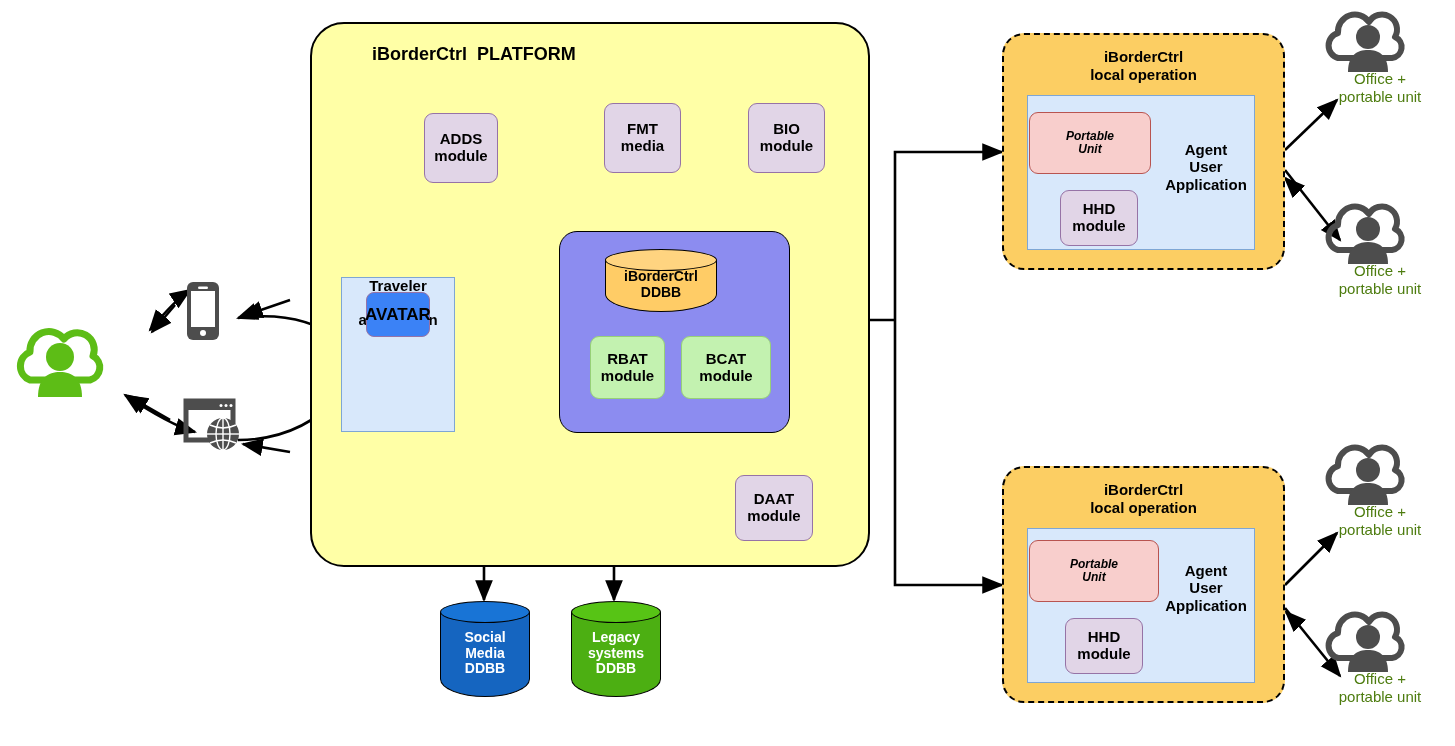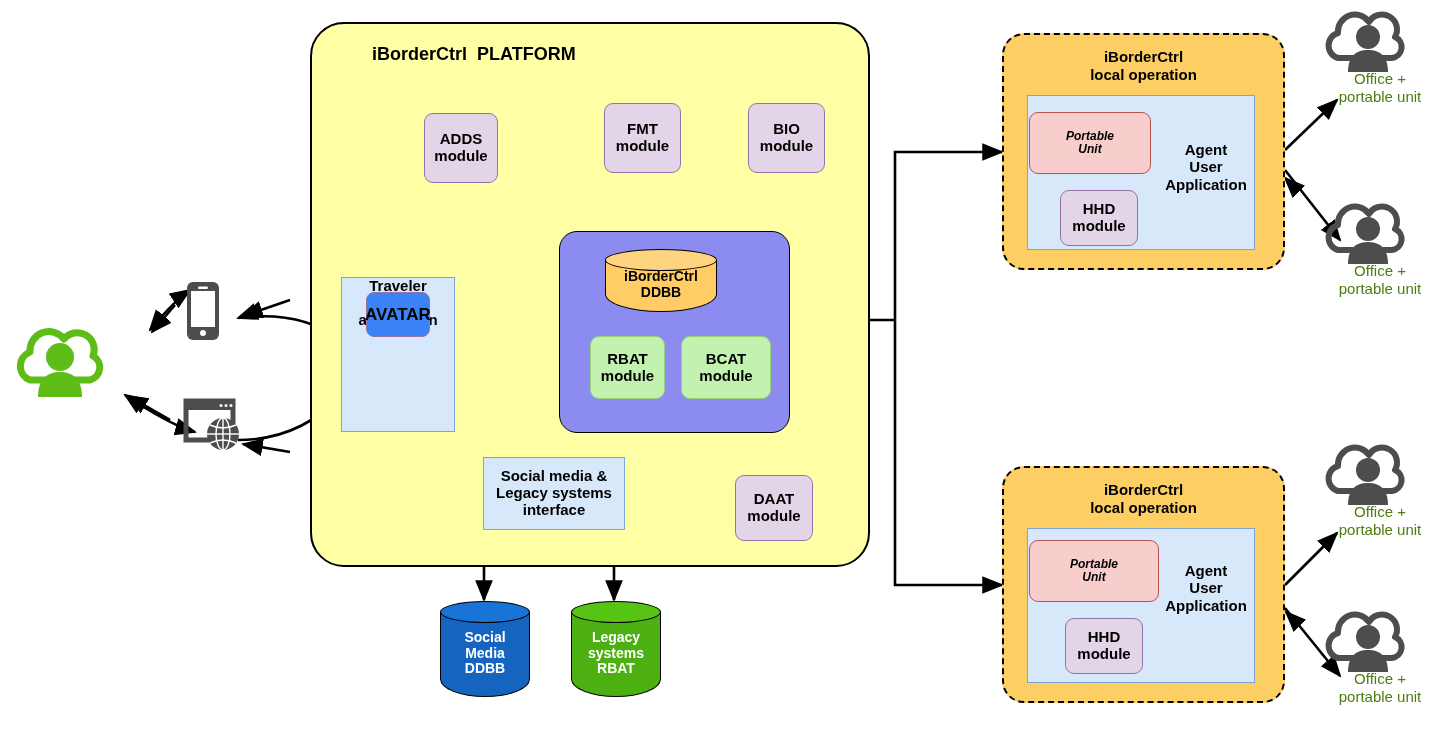--- a/index.html
+++ b/index.html
@@ -250,21 +250,21 @@
   </svg>
 
   <div class="node platform" style="left:310px; top:22px; width:560px; height:545px;">
   </div>
   <div class="platform-title" style="left:372px; top:44px;">iBorderCtrl  PLATFORM</div>
 
   <div class="node mod-lav" style="left:424px; top:113px; width:74px; height:70px; white-space:pre-line;">ADDS
 module</div>
 
   <div class="node mod-lav" style="left:604px; top:103px; width:77px; height:70px; white-space:pre-line;">FMT
-module</div>
+media</div>
 
   <div class="node mod-lav" style="left:748px; top:103px; width:77px; height:70px; white-space:pre-line;">BIO
 module</div>
 
   <div class="node mod-lav" style="left:735px; top:475px; width:78px; height:66px; white-space:pre-line;">DAAT
 module</div>
 
   <div class="node core" style="left:559px; top:231px; width:231px; height:202px;"></div>
 
   <div class="cyl" style="left:605px; top:249px; width:112px; height:63px;">
@@ -280,38 +280,35 @@
   <div class="node mod-green" style="left:681px; top:336px; width:90px; height:63px; white-space:pre-line;">BCAT
 module</div>
 
   <div class="node panel-blue" style="left:341px; top:277px; width:114px; height:155px; align-items:flex-start; padding-bottom:14px;">
     <span style="white-space:pre-line; font-size:15px;">Traveler
 user
 application</span>
   </div>
   <div class="node avatar-chip" style="left:366px; top:292px; width:64px; height:45px;">AVATAR</div>
 
-  <div class="node panel-blue" style="left:483px; top:457px; width:142px; height:73px; white-space:pre-line;">Social media &amp;
-Legacy systems
-interface</div>
 
   <div class="cyl" style="left:440px; top:601px; width:90px; height:96px;">
     <div class="cyl-body" style="top:11px; height:85px; background:#1565c0;"></div>
     <div class="cyl-top" style="height:22px; background:#1874d6;"></div>
     <div class="cyl-text" style="top:29px; font-size:14px; white-space:pre-line; color:#ffffff;">Social
 Media
 DDBB</div>
   </div>
 
   <div class="cyl" style="left:571px; top:601px; width:90px; height:96px;">
     <div class="cyl-body" style="top:11px; height:85px; background:#4caf12;"></div>
     <div class="cyl-top" style="height:22px; background:#57c415;"></div>
     <div class="cyl-text" style="top:29px; font-size:14px; white-space:pre-line; color:#ffffff;">Legacy
 systems
-RBAT</div>
+DDBB</div>
   </div>
 
   <div class="icon-wrap" style="left:8px; top:322px; width:100px; height:80px;">
     <svg viewBox="0 0 100 80" width="100" height="80" xmlns="http://www.w3.org/2000/svg">
       <path d="M22,58 A15,15 0 0 1 22,30 A19,19 0 0 1 56,17 A17,17 0 0 1 85,34 A13,13 0 0 1 82,58 Z" fill="none" stroke="#5dbd16" stroke-width="7" stroke-linejoin="round"></path>
       <circle cx="52" cy="35" r="14" fill="#5dbd16"></circle>
       <path d="M30,75 C30,56 40,50 52,50 C64,50 74,56 74,75 Z" fill="#5dbd16"></path>
     </svg>
   </div>
 

